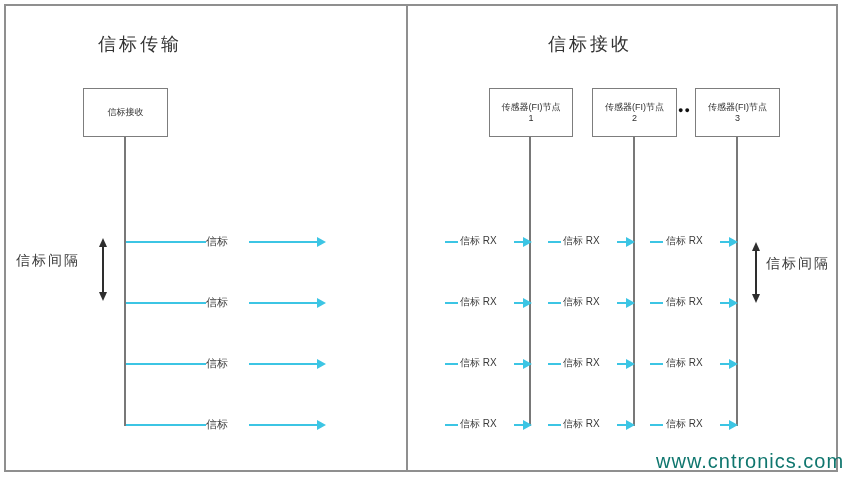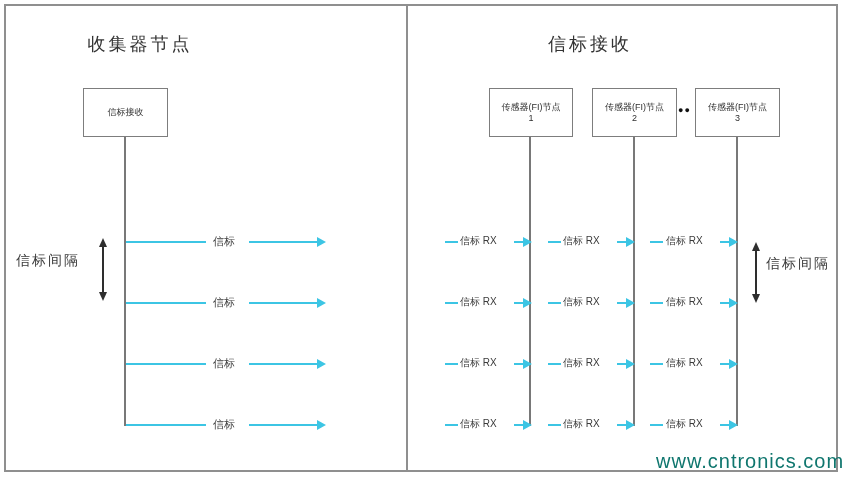--- a/index.html
+++ b/index.html
@@ -17,21 +17,21 @@
   .sensor3{left:695px;width:85px;}
   .vline{position:absolute;width:2px;background:#787878;}
   .collector-line{left:124px;top:137px;height:289px;}
   .node1-line{left:529px;top:137px;height:289px;}
   .node2-line{left:633px;top:137px;height:289px;}
   .node3-line{left:736px;top:137px;height:289px;}
   .lrow,.rrow{position:absolute;left:0;width:846px;height:0;}
   .cyline{position:absolute;height:2px;background:#3cc5e4;}
   .cyhead{position:absolute;width:0;height:0;border-top:5px solid transparent;border-bottom:5px solid transparent;border-left:9px solid #3cc5e4;}
   .lrow .seg1{left:126px;top:-1px;width:80px;}
-  .lrow .blabel{position:absolute;left:204px;top:-8px;width:40px;text-align:center;font-size:11px;color:#3a3a3a;}
+  .lrow .blabel{position:absolute;left:188px;top:-8px;width:40px;text-align:right;font-size:11px;color:#3a3a3a;}
   .lrow .seg2{left:249px;top:-1px;width:68px;}
   .lrow .head{left:317px;top:-5px;}
   .rxlabel{position:absolute;top:-8px;width:52px;text-align:left;font-size:10px;white-space:nowrap;color:#3a3a3a;}
   .rrow .d1{left:445px;width:13px;top:-1px;}
   .rrow .t1{left:460px;}
   .rrow .a1{left:514px;width:9px;top:-1px;}
   .rrow .h1{left:523px;top:-5px;}
   .rrow .d2{left:548px;width:13px;top:-1px;}
   .rrow .t2{left:563px;}
   .rrow .a2{left:617px;width:9px;top:-1px;}
@@ -54,21 +54,21 @@
   .dots{position:absolute;left:678px;top:105px;width:18px;font-size:9px;letter-spacing:1px;color:#111111;}
   .watermark{position:absolute;left:656px;top:450px;font-size:20px;color:#0f766e;letter-spacing:1px;}
 </style>
 </head>
 <body>
 
 <div class="stage">
   <div class="frame"></div>
   <div class="divider"></div>
 
-  <div class="panel-title title-left">收集器节点</div>
+  <div class="panel-title title-left">信标传输</div>
 
   <div class="node-box collector-box">
     <span>信标接收</span>
   </div>
   <div class="vline collector-line"></div>
 
   <div class="lrow" style="top:242px">
     <div class="cyline seg1"></div>
     <span class="blabel">信标</span>
     <div class="cyline seg2"></div>

